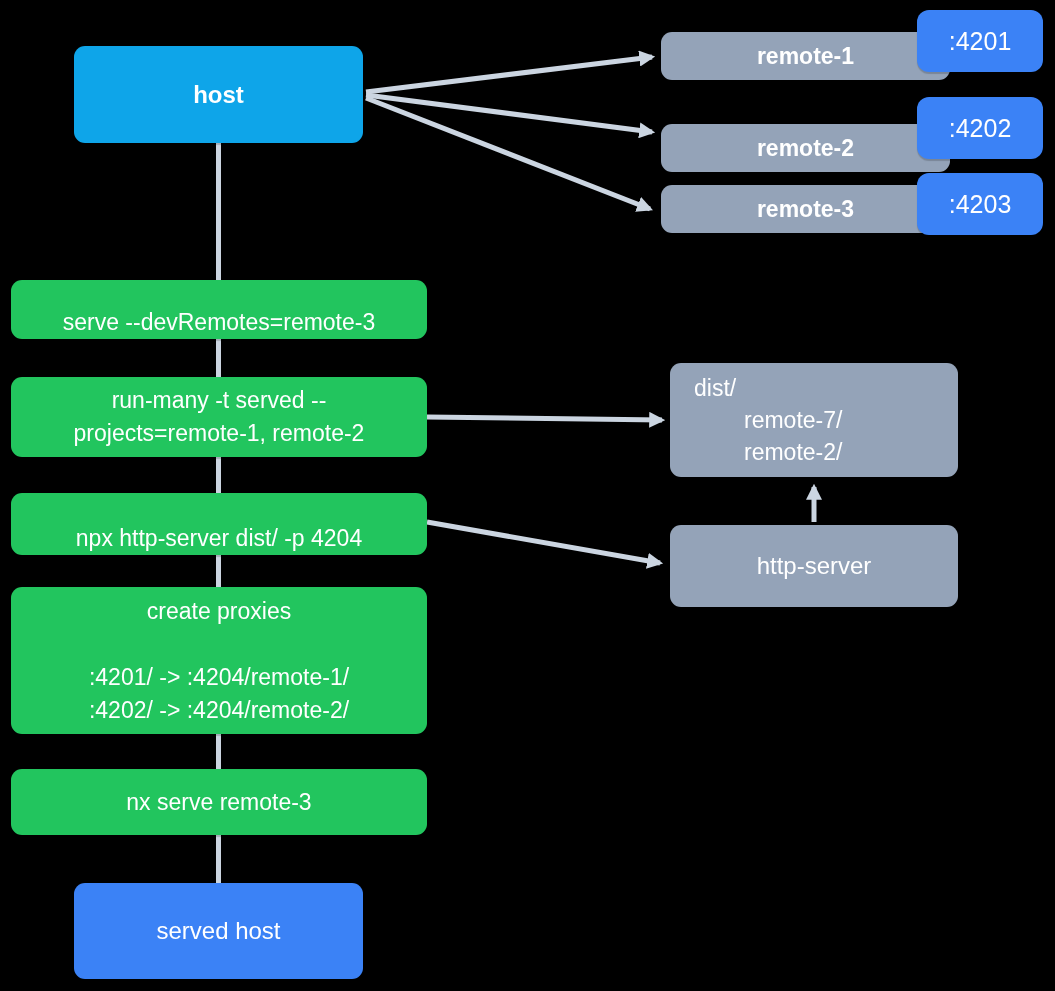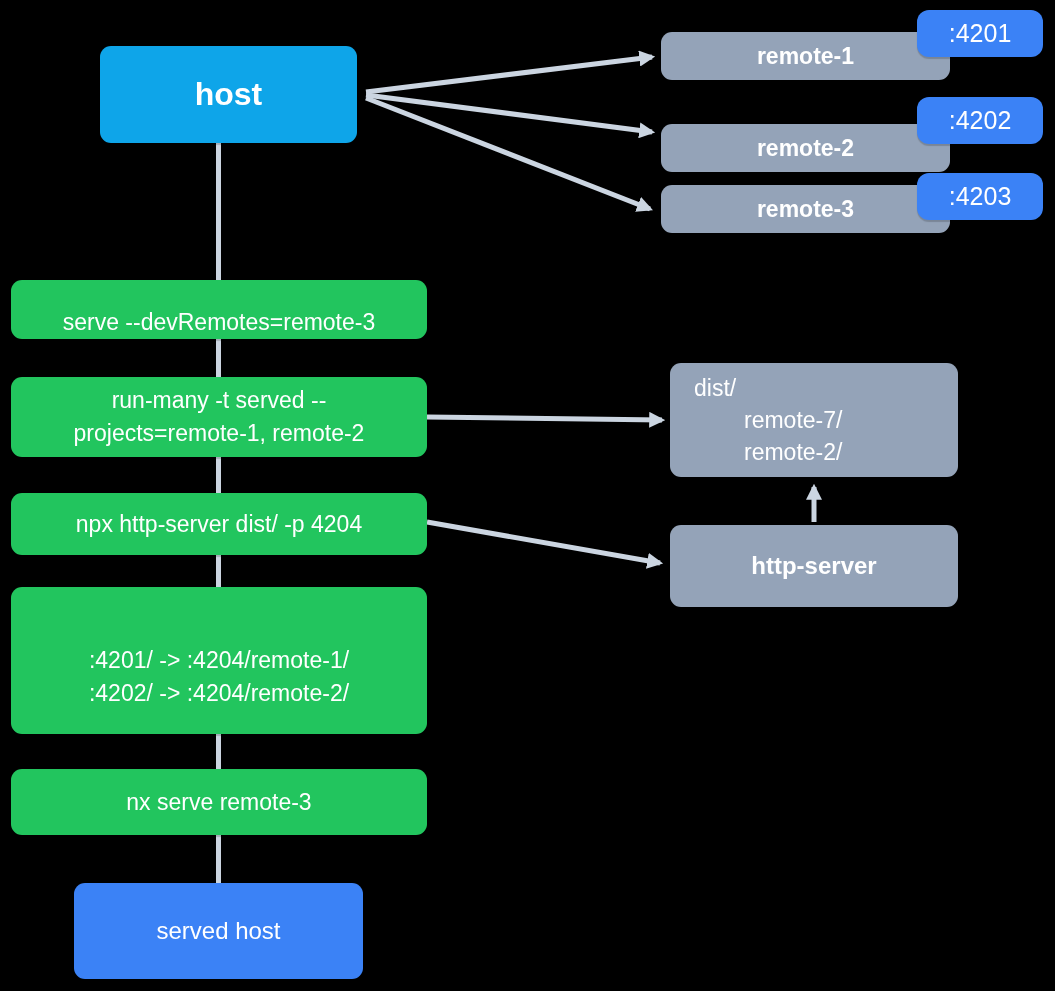--- a/index.html
+++ b/index.html
@@ -28,40 +28,40 @@
     color: var(--text, #ffffff);
     display: flex;
     flex-direction: column;
     align-items: center;
     justify-content: center;
     z-index: 1;
     box-shadow: 0 2px 1px rgba(0,0,0,0.18);
     box-sizing: border-box;
   }
   .host-box {
-    left: 74px; top: 46px; width: 257px; height: 97px;
+    left: 74px; top: 46px; width: 289px; height: 97px;
     background: var(--host, #0ea5e9);
-    font-weight: bold; font-size: 32px; margin-left: 26px;
+    font-weight: bold; font-size: 24px;
   }
   .served-box {
     left: 74px; top: 883px; width: 289px; height: 96px;
     background: var(--served-host, #3b82f6);
     font-weight: normal; font-size: 24px;
   }
   .remote-box {
     left: 661px; width: 289px; height: 48px;
     background: var(--remote, #94a3b8);
     font-weight: bold; font-size: 23px;
   }
   .remote-1 { top: 32px; }
   .remote-2 { top: 124px; }
   .remote-3 { top: 185px; }
   .badge {
     position: absolute;
-    left: 917px; width: 126px; height: 47px;
+    left: 917px; width: 126px; height: 62px;
     background: var(--port-badge, #3b82f6);
     border-radius: 12px;
     color: var(--text, #ffffff);
     font-size: 25px;
     display: flex; align-items: center; justify-content: center;
     z-index: 2;
     box-shadow: 0 2px 1px rgba(0,0,0,0.18);
   }
   .badge-1 { top: 10px; }
   .badge-2 { top: 97px; }
@@ -69,37 +69,37 @@
 
   .step {
     left: 11px; width: 416px;
     background: var(--step, #22c55e);
     font-size: 23px;
     text-align: center;
   }
   .step .line { display: block; line-height: 33px; min-height: 33px; }
   .step-1 { top: 280px; height: 59px; justify-content: flex-end; }
   .step-2 { top: 377px; height: 80px; }
-  .step-3 { top: 493px; height: 62px; }
+  .step-3 { top: 493px; height: 62px; justify-content: flex-end; }
   .step-4 { top: 587px; height: 147px; }
   .step-5 { top: 769px; height: 66px; }
 
   .dist-box {
     left: 670px; top: 363px; width: 288px; height: 114px;
     background: var(--remote, #94a3b8);
     font-size: 23px;
     align-items: flex-start;
     padding-left: 24px;
   }
   .dist-box .line { display: block; line-height: 32px; min-height: 32px; }
   .dist-box .indent { margin-left: 50px; }
   .http-box {
     left: 670px; top: 525px; width: 288px; height: 82px;
     background: var(--remote, #94a3b8);
-    font-weight: bold; font-size: 24px;
+    font-weight: normal; font-size: 24px;
   }
 </style>
 </head>
 <body>
 
 <div class="canvas">
 
   <svg class="wires" width="1055" height="991" viewBox="0 0 1055 991">
     <defs>
       <marker id="arrow" viewBox="0 0 10 10" refX="8" refY="5" markerWidth="3.2" markerHeight="3.2" orient="auto-start-reverse">
@@ -147,20 +147,21 @@
   <div class="box step step-2">
     <span class="line">run-many -t served --</span>
     <span class="line">projects=remote-1, remote-2</span>
   </div>
 
   <div class="box step step-3">
     <span class="line">npx http-server dist/ -p 4204</span>
   </div>
 
   <div class="box step step-4">
+    <span class="line">create proxies</span>
     <span class="line"></span>
     <span class="line">:4201/ -&gt; :4204/remote-1/</span>
     <span class="line">:4202/ -&gt; :4204/remote-2/</span>
   </div>
 
   <div class="box step step-5">
     <span class="line">nx serve remote-3</span>
   </div>
 
   <div class="box dist-box">

